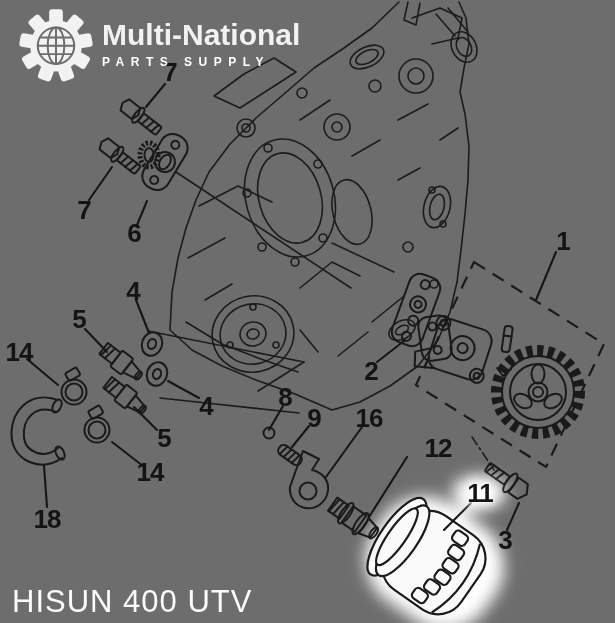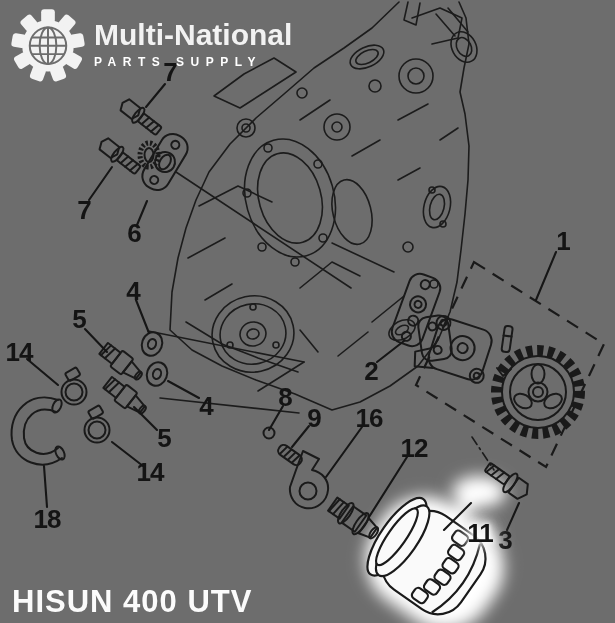--- a/index.html
+++ b/index.html
@@ -12,28 +12,27 @@
   .ln{stroke:#1c1c1c;fill:none;stroke-width:1.6;stroke-linecap:round;stroke-linejoin:round;}
   .pt{stroke:#1a1a1a;fill:none;stroke-width:2;stroke-linecap:round;stroke-linejoin:round;}
   .wht{fill:#fafafa;stroke:#1a1a1a;stroke-width:2.2;stroke-linejoin:round;}
   .callout{
     position:absolute;transform:translate(-50%,-50%);
     font-weight:700;font-size:26px;color:#141414;line-height:1;
     letter-spacing:-1px;user-select:none;
   }
   .callout.glow{
     text-shadow:0 0 4px #fff,0 0 8px #fff,0 0 14px #fff,0 0 20px #fff,0 0 26px #fff;
-    margin-top:40px;
   }
-  .logo{position:absolute;left:10px;top:6px;display:flex;align-items:flex-start;}
+  .logo{position:absolute;left:18px;top:6px;display:flex;align-items:flex-start;}
   .logo-text{margin-left:8px;padding-top:14px;}
   .brand-name{color:#f2f2f2;font-weight:700;font-size:30px;line-height:1;letter-spacing:0px;}
   .brand-tagline{color:#ffffff;font-weight:700;font-size:12px;letter-spacing:6.5px;margin-top:5px;}
   .footer-model{
-    position:absolute;left:12px;top:584px;color:#fbfbfb;font-weight:700;
+    position:absolute;left:12px;top:584px;color:#fbfbfb;font-weight:400;
     font-size:31px;letter-spacing:1px;text-align:center;
   }
 </style>
 </head>
 <body>
 
 <div class="stage">
 
   <svg class="draw" width="615" height="623" viewBox="0 0 615 623">
     <defs>
@@ -339,21 +338,21 @@
   <div class="callout" style="left:206px;top:406px">4</div>
   <div class="callout" style="left:79px;top:319px">5</div>
   <div class="callout" style="left:164px;top:438px">5</div>
   <div class="callout" style="left:134px;top:233px">6</div>
   <div class="callout" style="left:170px;top:72px">7</div>
   <div class="callout" style="left:84px;top:210px">7</div>
   <div class="callout" style="left:285px;top:397px">8</div>
   <div class="callout" style="left:314px;top:418px">9</div>
   <div class="callout" style="left:369px;top:418px">16</div>
   <div class="callout glow" style="left:480px;top:493px">11</div>
-  <div class="callout" style="left:414px;top:448px">12</div>
+  <div class="callout" style="left:438px;top:448px">12</div>
   <div class="callout" style="left:47px;top:519px">18</div>
   <div class="callout" style="left:19px;top:352px">14</div>
   <div class="callout" style="left:150px;top:472px">14</div>
 
   <div class="logo">
     <svg width="76" height="78" viewBox="0 0 100 100">
       <g transform="translate(50,51)">
         <g fill="#f2f2f2">
           <rect x="-9" y="-48" width="18" height="18" rx="4"></rect>
           <rect x="-9" y="-48" width="18" height="18" rx="4" transform="rotate(40)"></rect>

